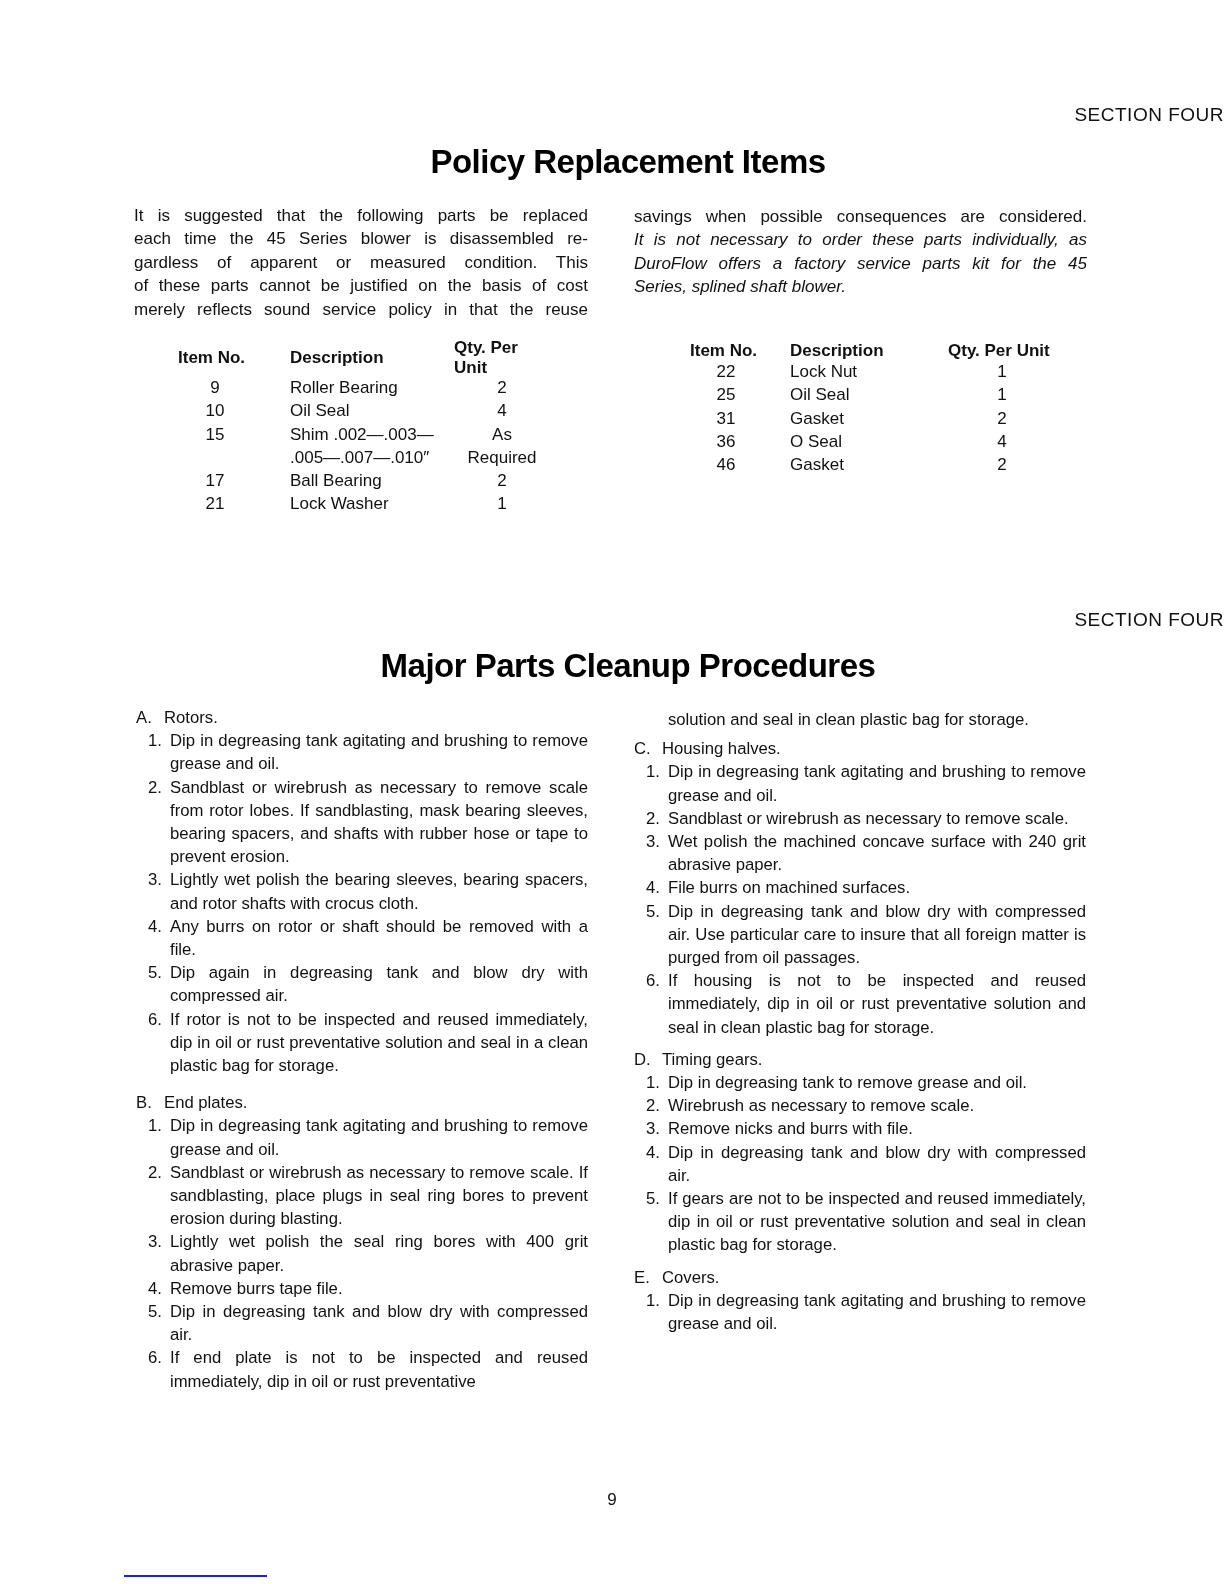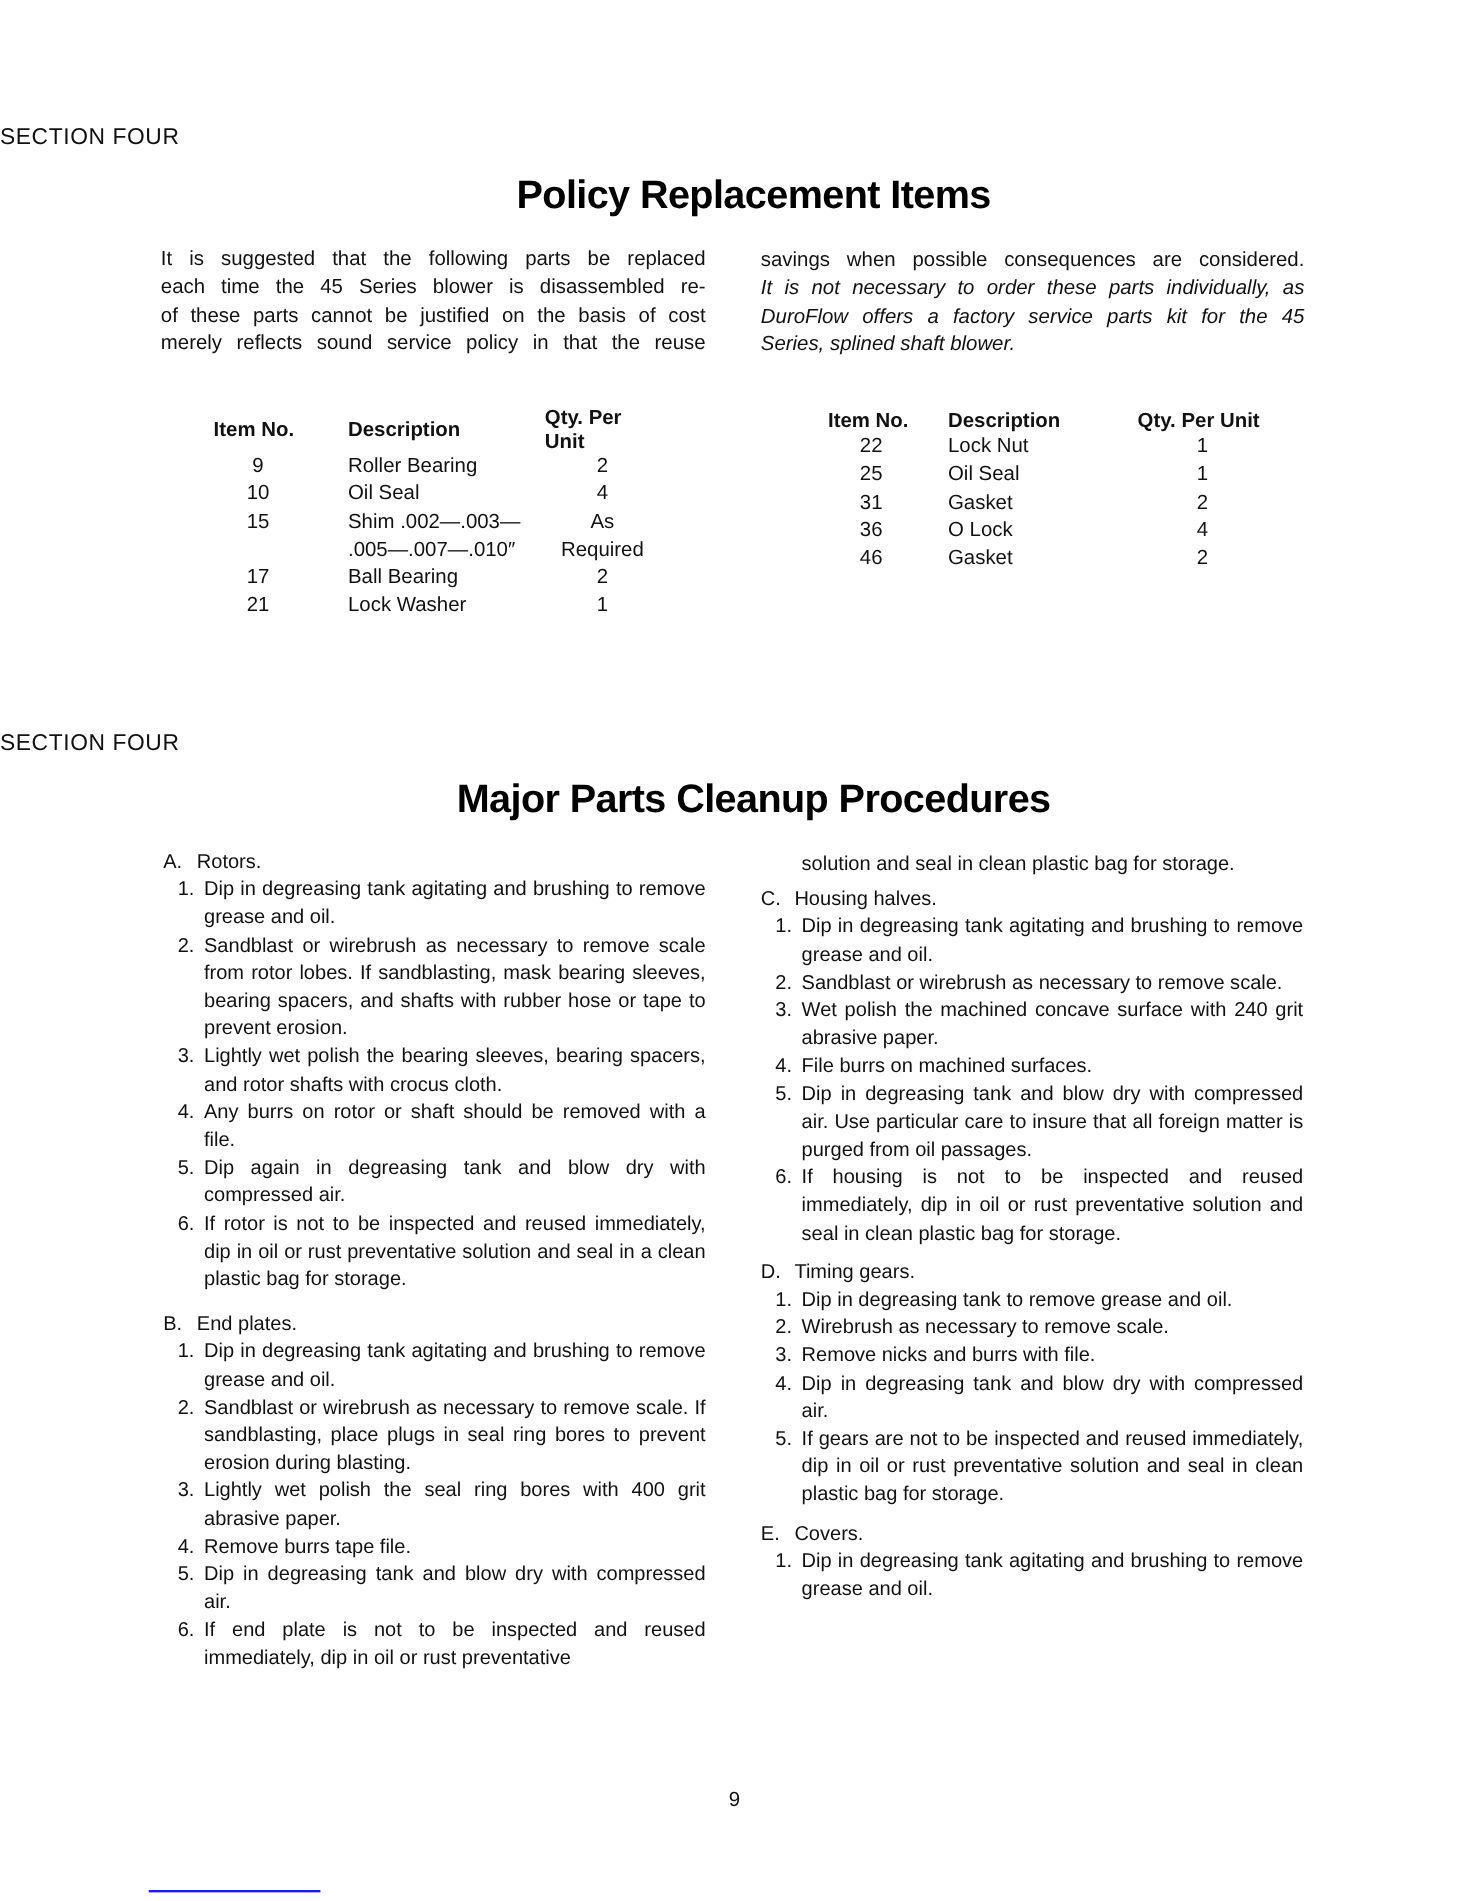--- a/index.html
+++ b/index.html
@@ -2,21 +2,21 @@
 <html><head>
 <meta charset="utf-8">
 <style>
   html, body { margin: 0; padding: 0; background: #ffffff; }
   body {
     width: 1224px; height: 1584px; position: relative; overflow: hidden;
     font-family: "Liberation Sans", sans-serif; color: #111111;
   }
   .abs { position: absolute; }
   .section-label {
-    left: 0; width: 1224px; text-align: left;
+    left: 0; width: 1224px; text-align: right;
     font-size: 19px; letter-spacing: 0.5px; color: #111;
   }
   .section-title {
     left: 16px; width: 1224px; text-align: center;
     font-size: 33px; font-weight: bold; letter-spacing: -0.5px; color: #000;
   }
   .para {
     font-size: 17px; line-height: 23.4px; text-align: justify;
     text-align-last: justify;
   }
@@ -45,20 +45,21 @@
 </style>
 </head>
 <body>
 
 <div class="abs section-label" style="top:104px;">SECTION FOUR</div>
 <div class="abs section-title" style="top:143px;">Policy Replacement Items</div>
 
 <div class="abs para" style="left:134px; top:204px; width:454px;">
   <p>It is suggested that the following parts be replaced</p>
   <p>each time the 45 Series blower is disassembled re-</p>
+  <p>gardless of apparent or measured condition. This</p>
   <p>of these parts cannot be justified on the basis of cost</p>
   <p>merely reflects sound service policy in that the reuse</p>
 </div>
 
 <div class="abs para" style="left:634px; top:205px; width:453px;">
   <p>savings when possible consequences are considered.</p>
   <p class="italic">It is not necessary to order these parts individually, as</p>
   <p class="italic">DuroFlow offers a factory service parts kit for the 45</p>
   <p class="italic last">Series, splined shaft blower.</p>
 </div>
@@ -148,21 +149,21 @@
       </tr>
       <tr>
         <td class="c-item">31</td>
         <td></td>
         <td>Gasket</td>
         <td class="c-qty">2</td>
       </tr>
       <tr>
         <td class="c-item">36</td>
         <td></td>
-        <td>O Lock</td>
+        <td>O Seal</td>
         <td class="c-qty">4</td>
       </tr>
       <tr>
         <td class="c-item">46</td>
         <td></td>
         <td>Gasket</td>
         <td class="c-qty">2</td>
       </tr>
     </tbody>
 </table>

